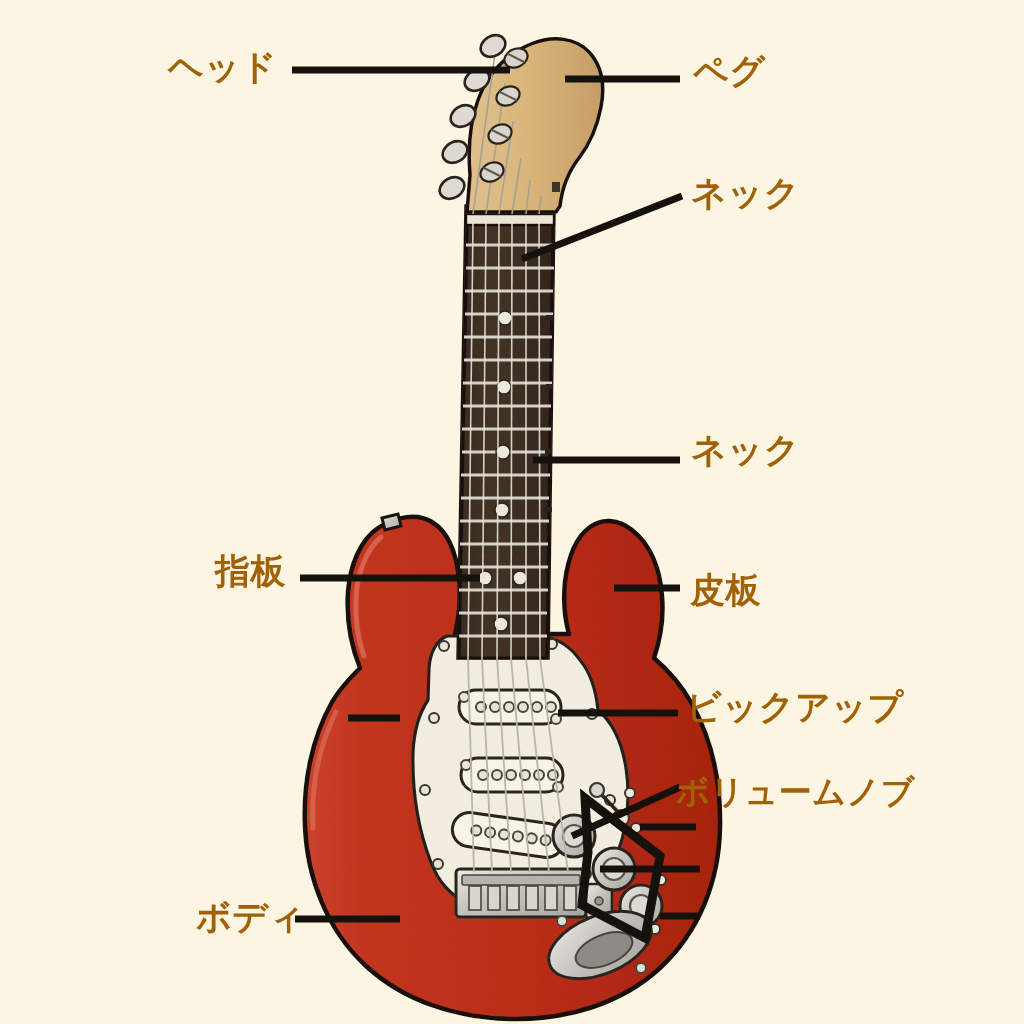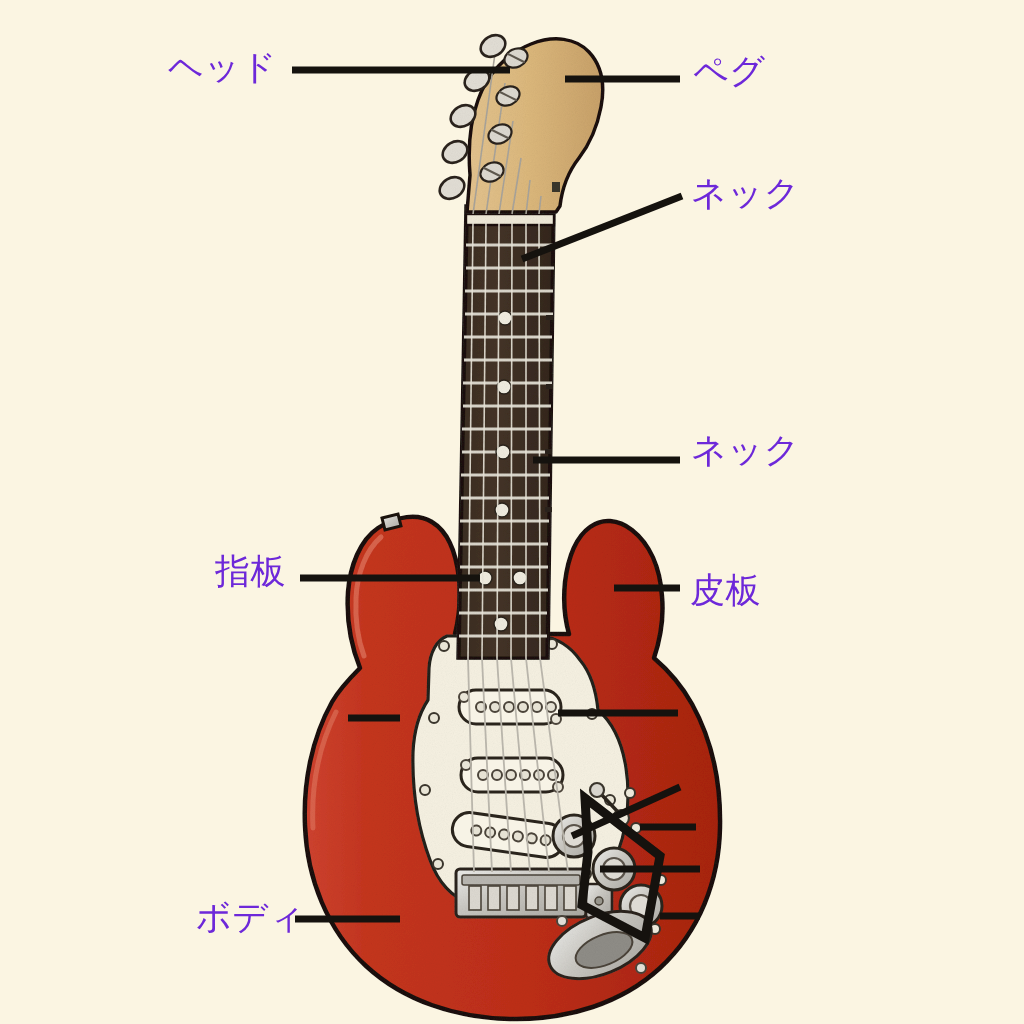--- a/index.html
+++ b/index.html
@@ -8,22 +8,22 @@
     width:1024px;height:1024px;
     background:#fbf5e2;
     font-family:"DejaVu Sans","Liberation Sans",sans-serif;
     overflow:hidden;
   }
   #stage{position:relative;width:1024px;height:1024px;background:#fbf5e2;}
   #art{position:absolute;left:0;top:0;width:1024px;height:1024px;}
   .lbl{
     position:absolute;
     font-family:"DejaVu Sans","Liberation Sans",sans-serif;
-    font-weight:normal;
-    color:#6d28d9;
+    font-weight:bold;
+    color:#a16207;
     white-space:nowrap;
     letter-spacing:0.5px;
     line-height:1;
   }
   .lbl-lg{font-size:35px;}
   .lbl-md{font-size:33px;}
   
   #l-head   {left:168px; top:50px;}
   #l-peg    {left:693px; top:54px;}
   #l-neck1  {left:691px; top:176px;}
@@ -341,18 +341,20 @@
   <div class="lbl lbl-lg" id="l-peg">ペグ</div>
 
   <div class="lbl lbl-lg" id="l-neck1">ネック</div>
 
   <div class="lbl lbl-lg" id="l-neck2">ネック</div>
 
   <div class="lbl lbl-lg" id="l-fb">指板</div>
 
   <div class="lbl lbl-lg" id="l-skin">皮板</div>
 
-
+  <div class="lbl lbl-lg" id="l-pickup">ビックアップ</div>
+
+  <div class="lbl lbl-md" id="l-vol">ボリュームノブ</div>
 
 
   <div class="lbl lbl-lg" id="l-body">ボディ</div>
 
 </div>
 
 </body></html>

